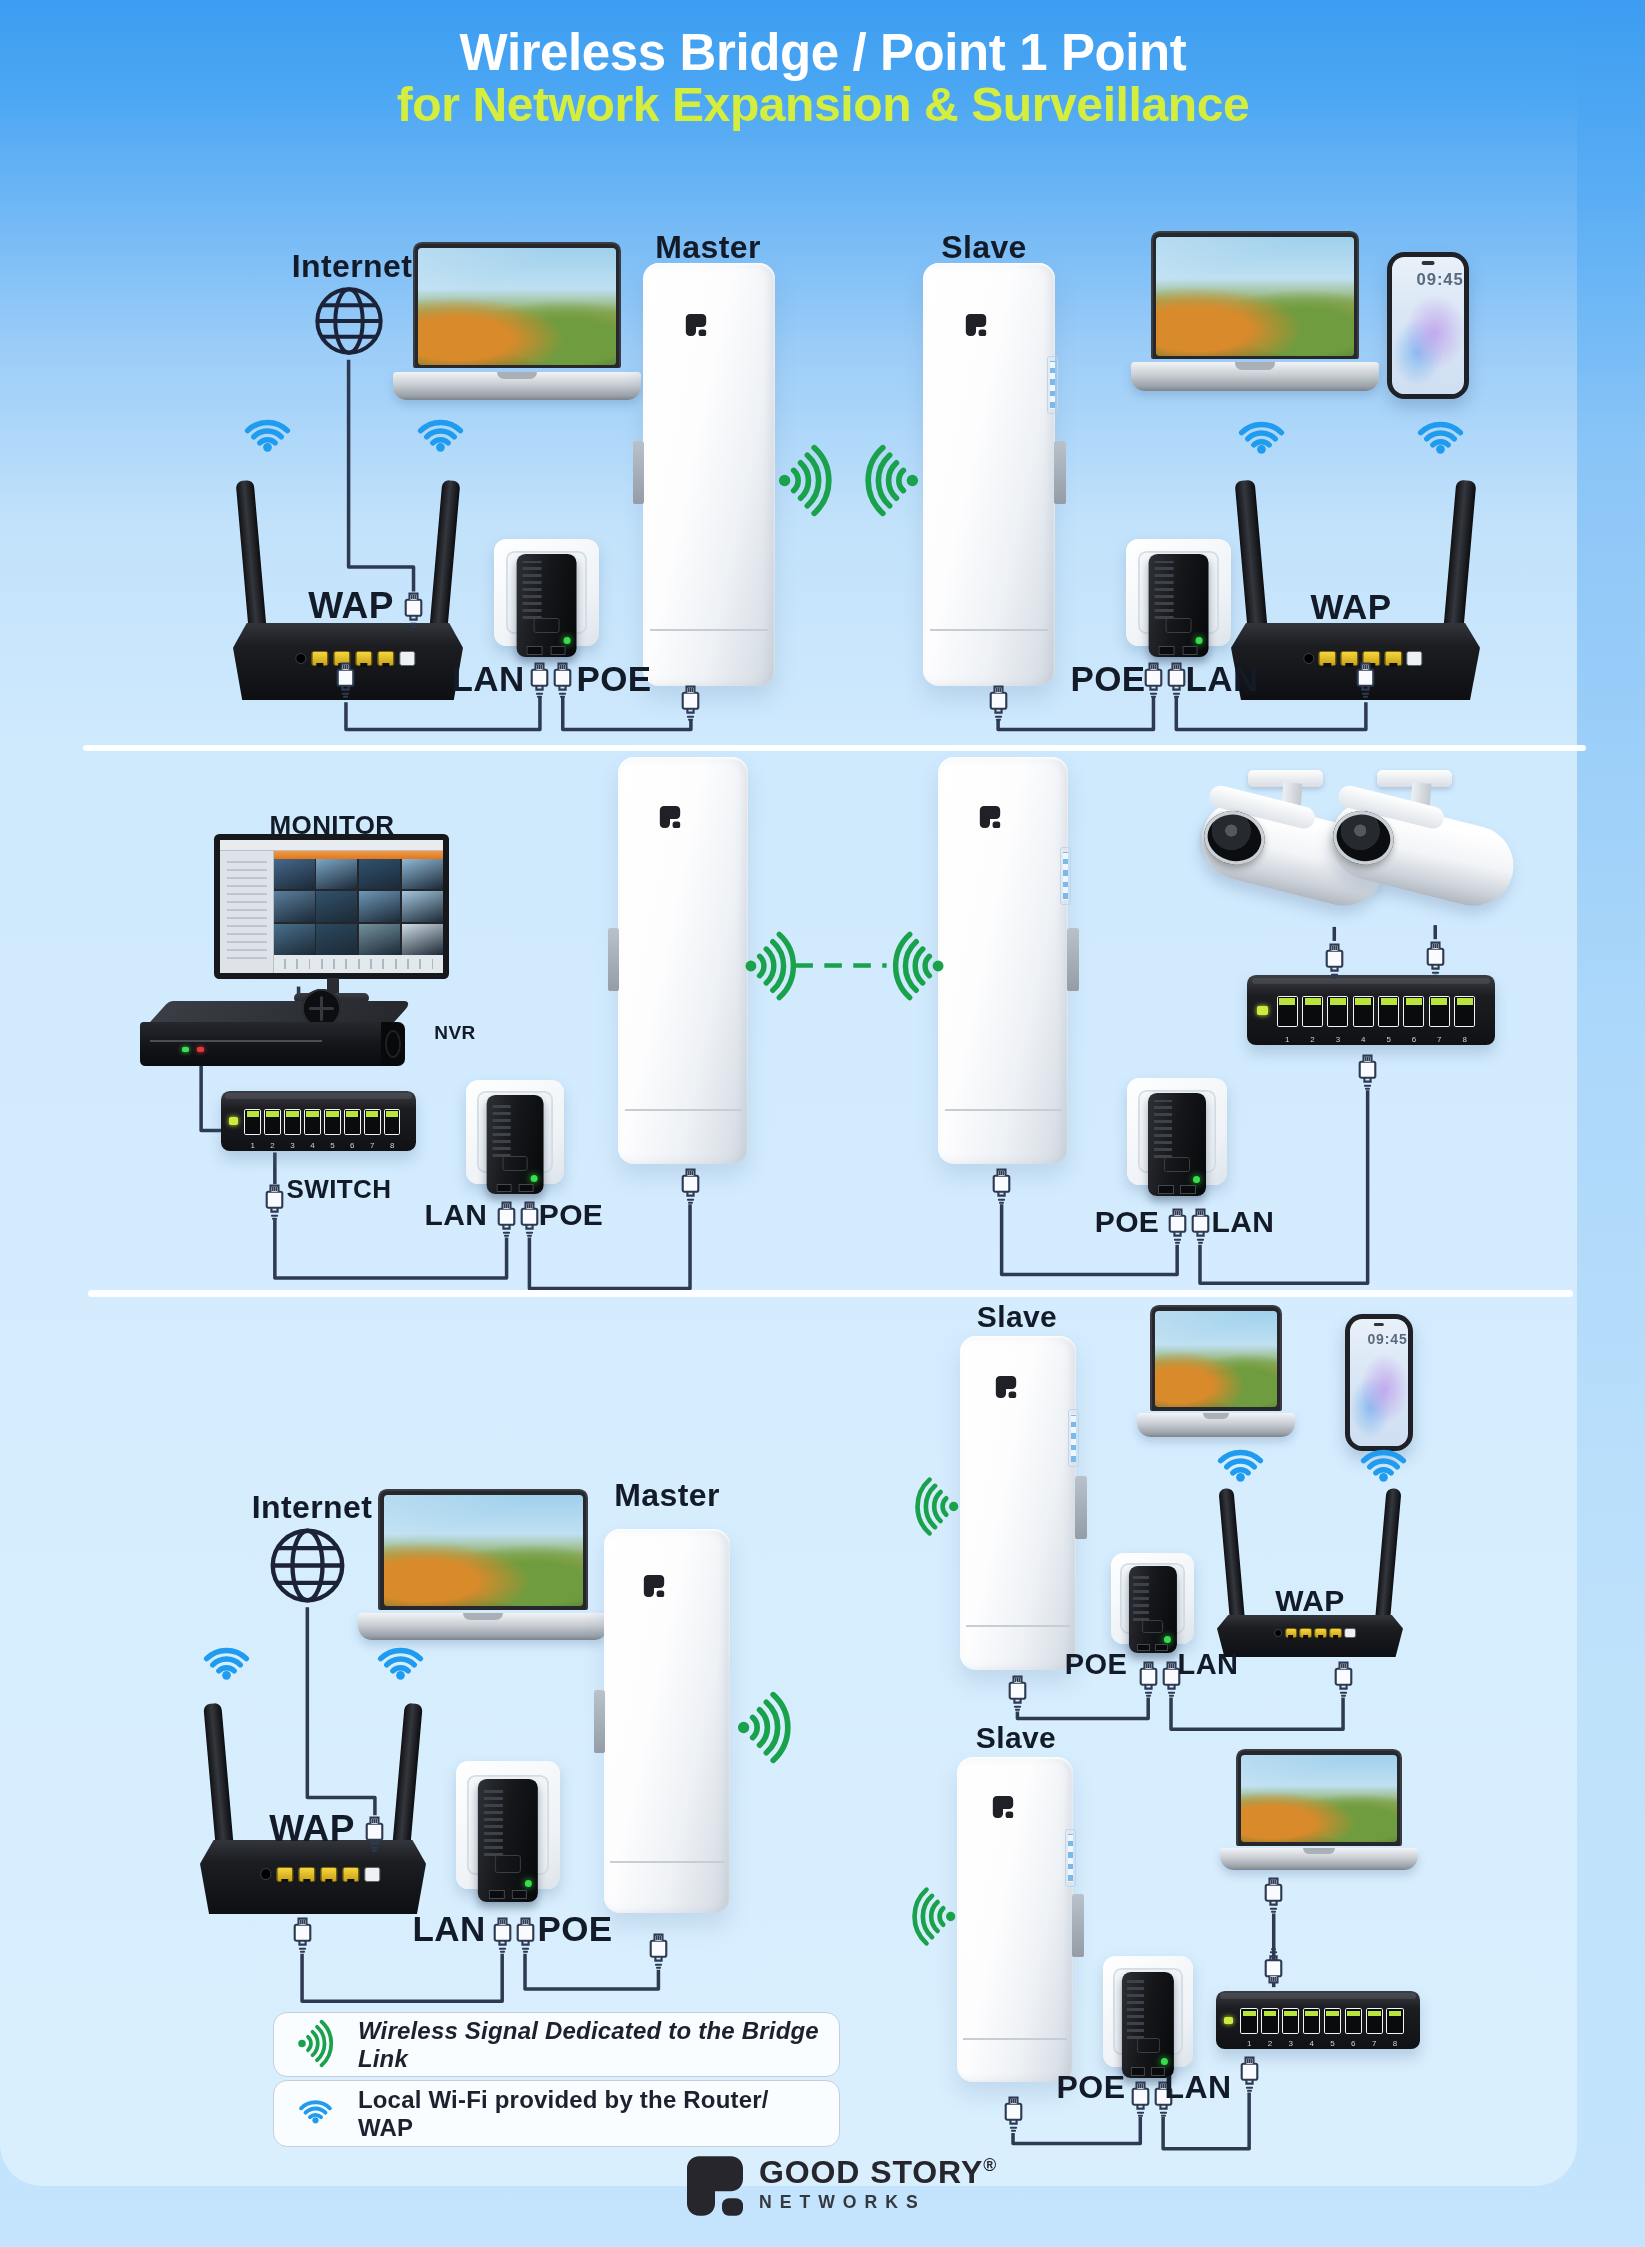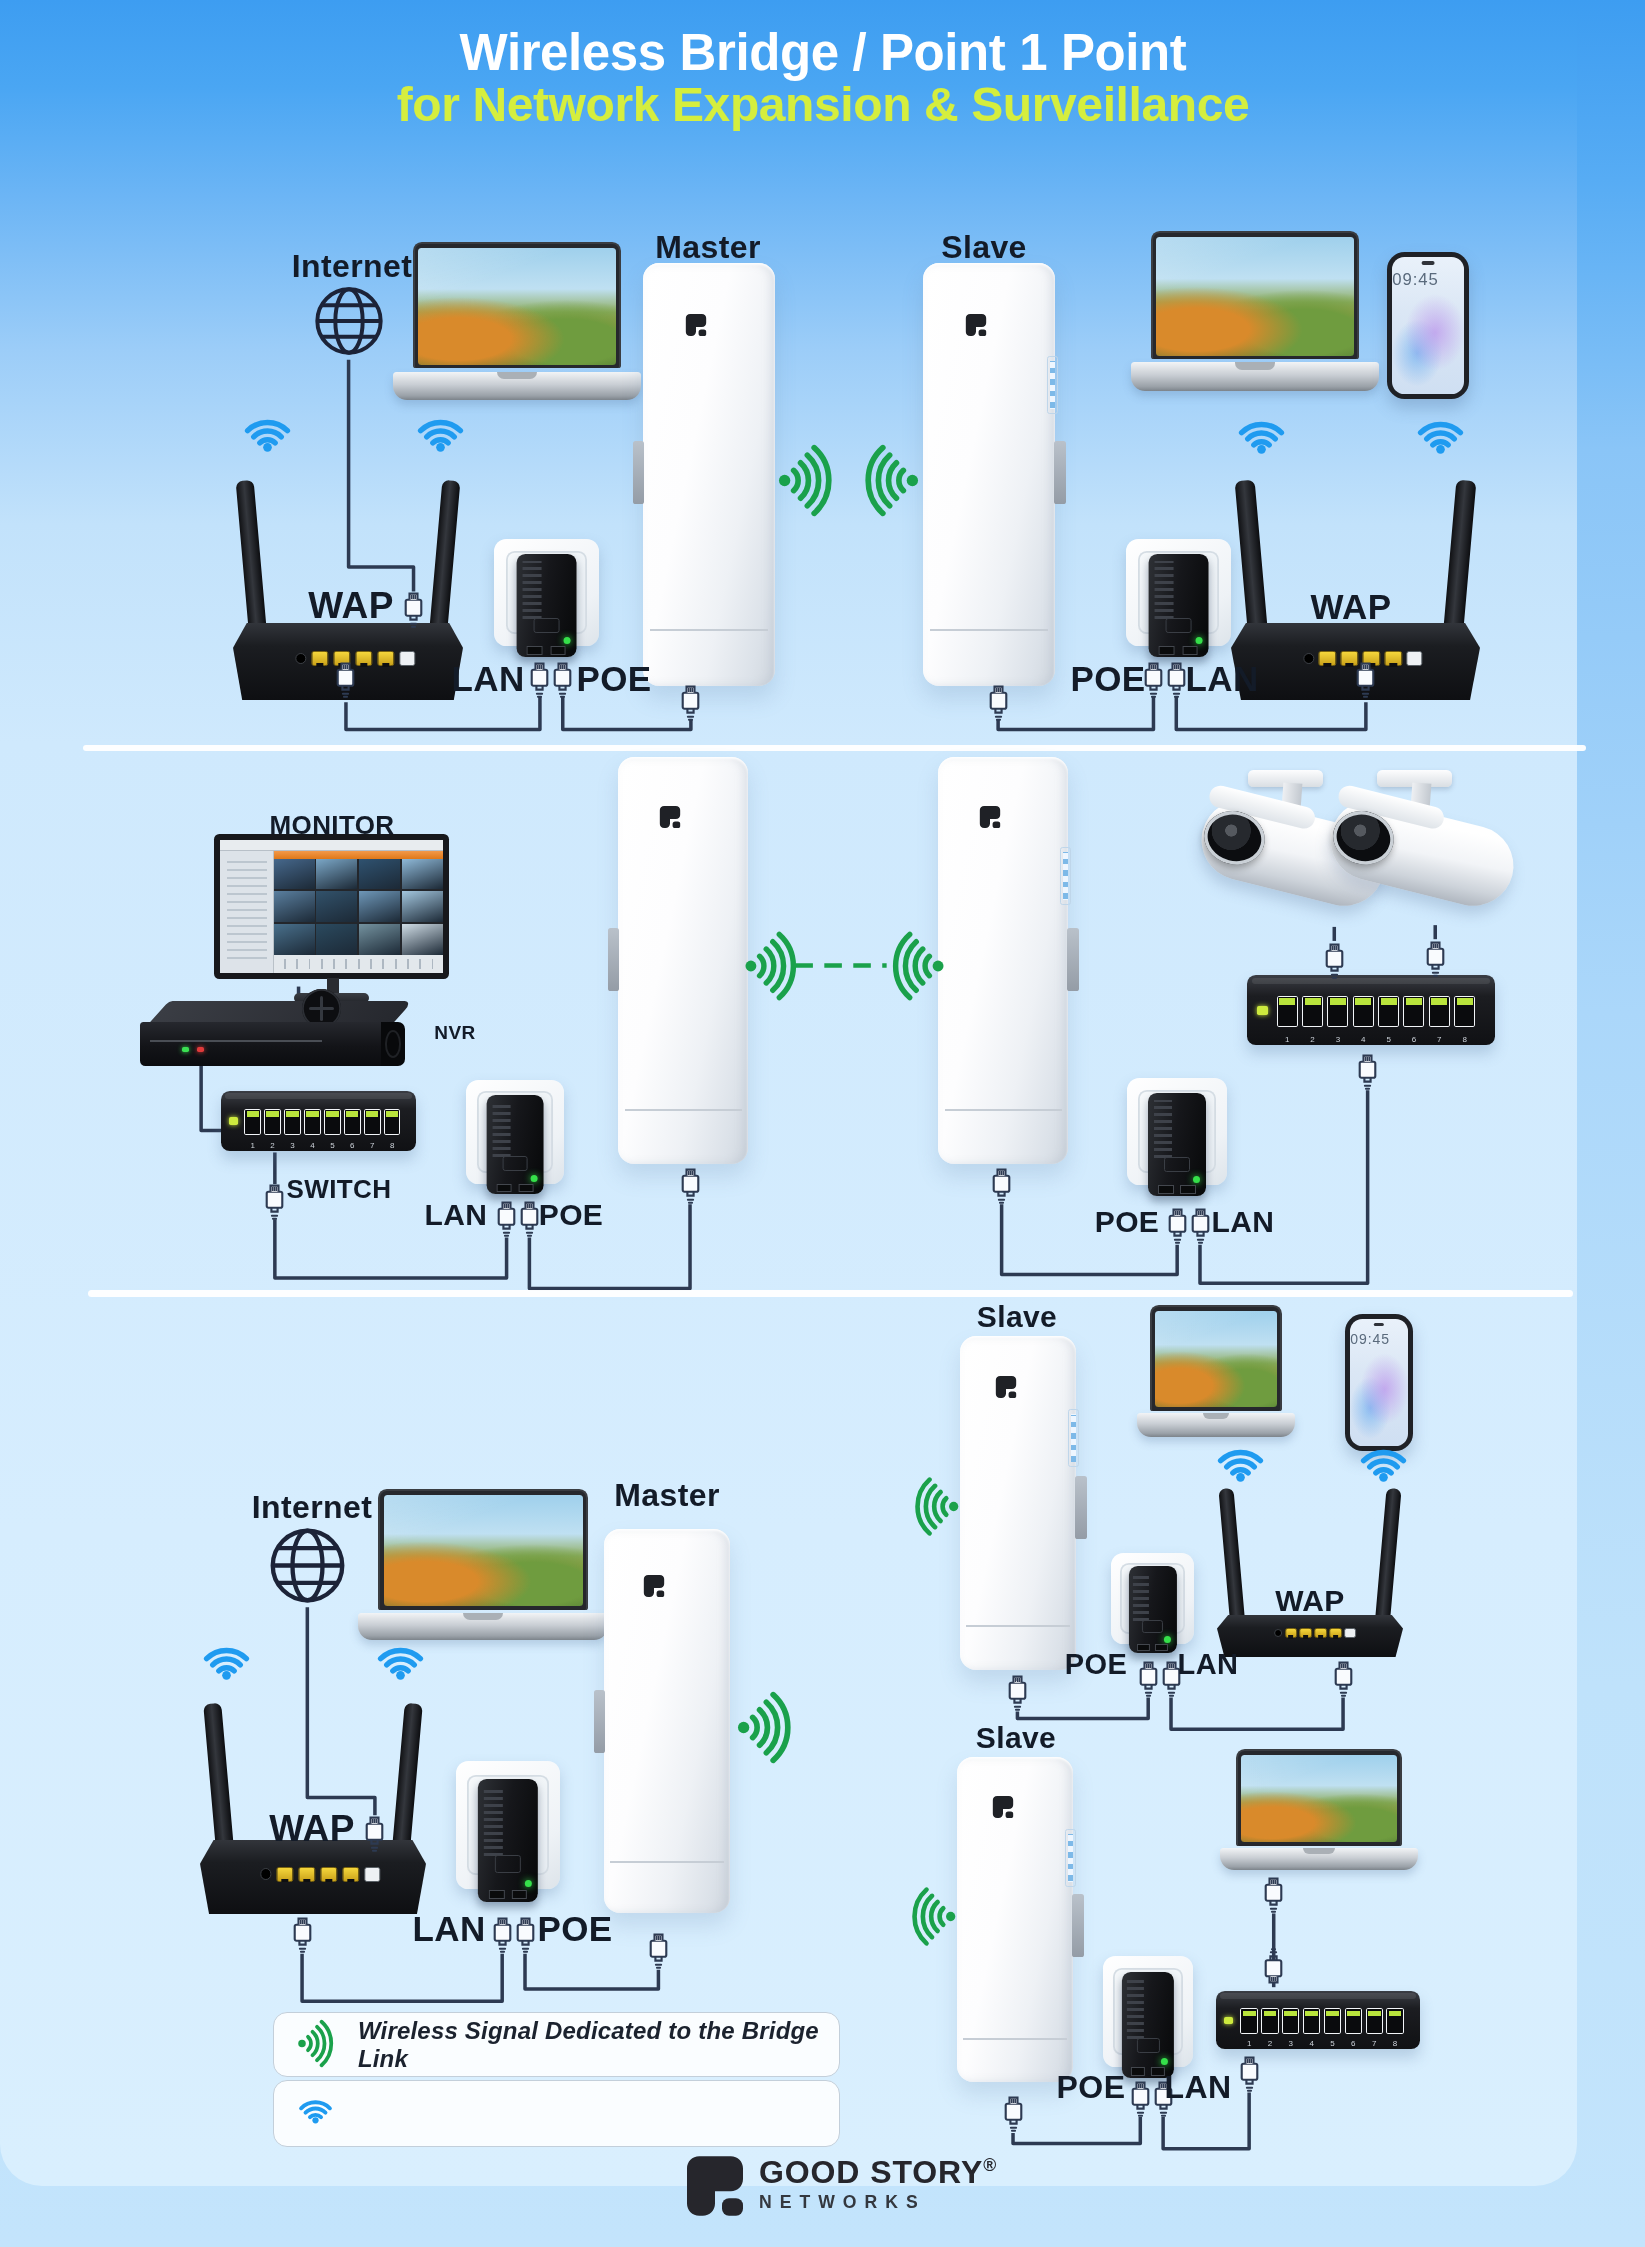--- a/index.html
+++ b/index.html
@@ -26,21 +26,21 @@
     linear-gradient(180deg,#9fd0ec 0%,#bfe0f2 35%,#8fae62 55%,#c98f33 75%,#4e7a33 100%);}
   .lap-base{position:absolute;left:0;right:0;bottom:0;height:18%;background:linear-gradient(180deg,#f2f4f6 0%,#c9ced4 45%,#9aa1a8 85%,#7c838a 100%);border-radius:3.5px 3.5px 14px 14px;box-shadow:0 5.3px 8.8px rgba(80,110,150,.25);}
   .lap-base::before{content:"";position:absolute;left:42%;right:42%;top:0;height:26%;background:#aab0b6;border-radius:0 0 7px 7px;}
   
   .phone{position:absolute;background:#1f2126;border-radius:17.6px;padding:5.3px;box-shadow:0 8.8px 16px rgba(80,110,150,.3);}
   .ph-scr{position:relative;width:100%;height:100%;border-radius:12.3px;overflow:hidden;background:
     radial-gradient(60% 40% at 60% 55%,rgba(186,145,235,.7),transparent 70%),
     radial-gradient(50% 35% at 35% 70%,rgba(120,180,240,.8),transparent 70%),
     linear-gradient(180deg,#e9f1fa 0%,#dbe7f5 40%,#cfdff2 100%);}
   .ph-scr::before{content:"";position:absolute;top:3%;left:50%;width:18%;height:2.5%;transform:translateX(-50%);background:#30333a;border-radius:3.5px;}
-  .ph-time{position:absolute;top:9%;width:100%;text-align:left;color:#5a6a7c;font-weight:normal;letter-spacing:0.9px;}
+  .ph-time{position:absolute;top:9%;width:100%;text-align:right;color:#5a6a7c;font-weight:bold;letter-spacing:0.9px;}
   
   .ap{position:absolute;border-radius:16px;background:linear-gradient(102deg,#ffffff 0%,#fdfdfe 40%,#eef1f5 68%,#dce2e9 88%,#cfd6de 100%);box-shadow:0 12.3px 21px rgba(90,120,160,.18),inset 0 1.8px 2.6px #fff,inset -4.4px 0 8.8px rgba(160,172,186,.25);}
   .ap::after{content:"";position:absolute;left:5%;right:5%;bottom:13%;height:1.8px;background:#c6cdd5;}
   .ap-logo{position:absolute;left:40%;top:12%;transform:translateX(-50%);width:21px;height:22px;}
   .ap-led{position:absolute;right:-2.6px;top:22%;width:10.5px;height:58px;background:#eef6ff;border:0.9px solid #bfd6ea;border-radius:2.6px;
     background-image:repeating-linear-gradient(180deg,#7db9e8 0 5.3px,transparent 5.3px 11.4px);background-clip:content-box;padding:4.4px 1.8px;}
   .ap-tab{position:absolute;width:11.4px;height:63px;top:42%;background:linear-gradient(#b9c1ca,#949ca6);border-radius:2.6px;}
   .ap-tab.left{left:-10.5px;} .ap-tab.right{right:-10.5px;}
   
   .router{position:absolute;}
@@ -954,20 +954,21 @@
     <span class="icon-wrap">
       <svg width="47" height="39" viewBox="-30 -30 60 34">
           <g fill="none" stroke="#1f9bf0" stroke-width="5" stroke-linecap="round">
         <path d="M -7.07 -7.07 A 10 10 0 0 1 7.07 -7.07"></path>
             <path d="M -12.73 -12.73 A 18 18 0 0 1 12.73 -12.73"></path>
         <path d="M -18.38 -18.38 A 26 26 0 0 1 18.38 -18.38"></path>
           </g>
           <circle cx="0" cy="-3" r="4" fill="#1f9bf0"></circle>
         </svg>
     </span>
+    <span class="legend-text">Local Wi-Fi provided by the Router/ WAP</span>
   </div>
 
   <div class="logo" style="left:687px;top:2156px;">
     <span>
       <svg width="56" height="60" viewBox="0 0 64 68">
           <path fill="#26262c" d="M14 0h36c8 0 14 6 14 14v12c0 8-6 14-14 14H32v14c0 8-6 14-14 14h-4C6 68 0 62 0 54V14C0 6 6 0 14 0Z"></path>
           <rect fill="#26262c" x="40" y="48" width="24" height="20" rx="8"></rect>
         </svg>
     </span>
     <span class="logo-texts">

